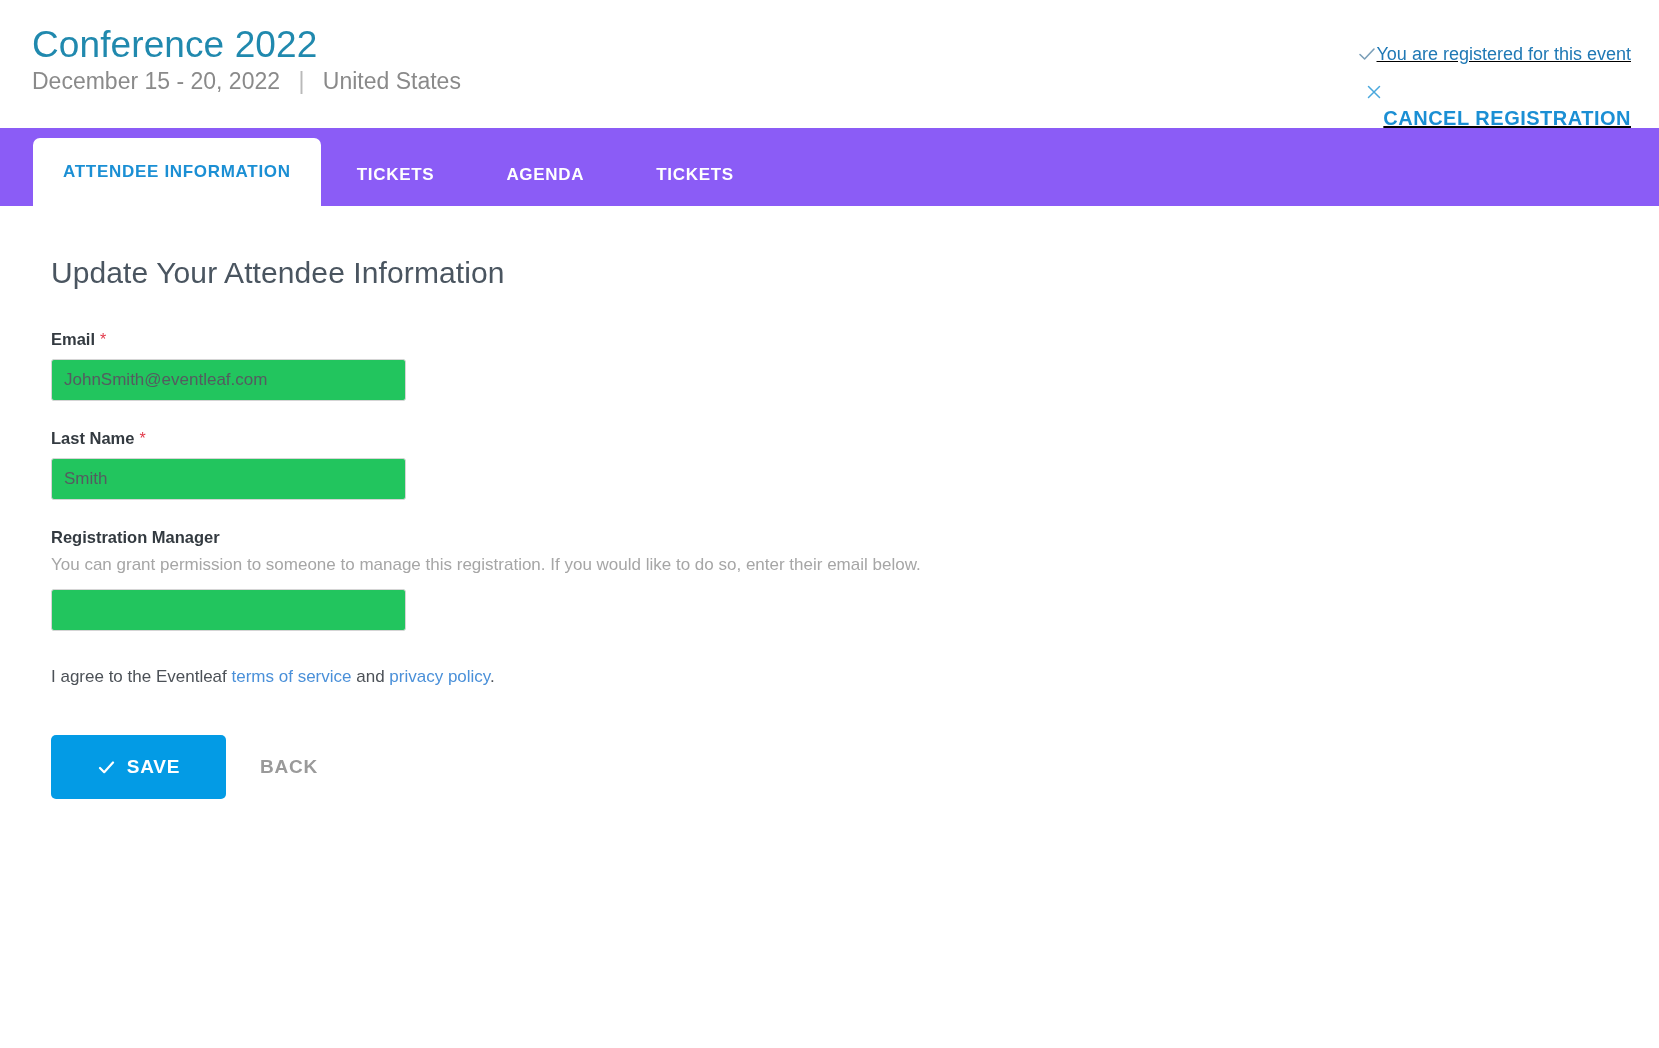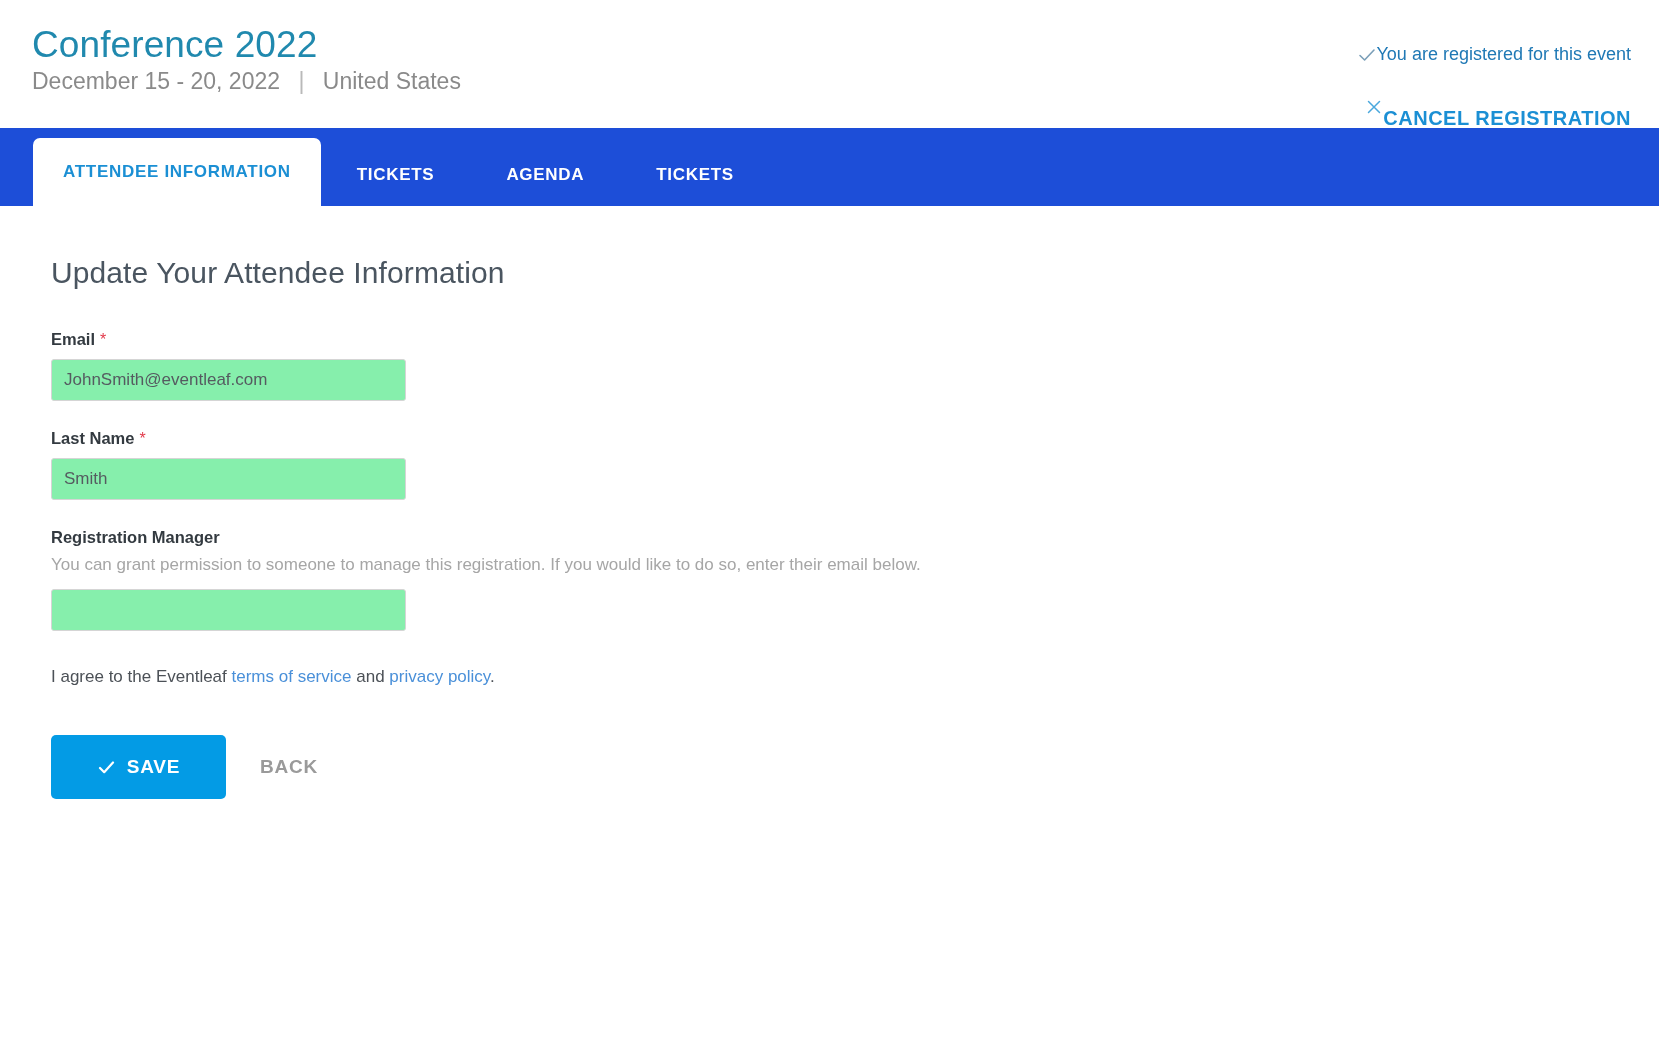--- a/index.html
+++ b/index.html
@@ -52,23 +52,23 @@
   }
 
   .reg-status-block {
     position: absolute;
     right: 28px;
     top: 44px;
     text-align: right;
   }
   .reg-status-line {
     display: flex;
-    align-items: center;
     justify-content: flex-end;
     white-space: nowrap;
+    text-decoration: underline;
   }
   .reg-status-line + .reg-status-line {
     margin-top: 18px;
   }
   .reg-status-text {
     font-size: 18px;
     color: #2079B5;
     font-weight: 400;
   }
   .check-mark-icon {
@@ -94,21 +94,21 @@
     letter-spacing: 0.5px;
     text-decoration: none;
     cursor: pointer;
     margin-top: 24px;
   }
 
   
   .tab-bar {
     position: relative;
     height: 78px;
-    background: #1d4ed8;
+    background: #8b5cf6;
     display: flex;
     align-items: flex-end;
     padding-left: 33px;
     box-sizing: border-box;
   }
   .tab {
     position: relative;
     height: 62px;
     display: flex;
     align-items: center;
@@ -163,21 +163,21 @@
     font-size: 16px;
     margin-left: 5px;
   }
   .text-input {
     display: block;
     width: 355px;
     height: 42px;
     box-sizing: border-box;
     border: 1px solid #d5d5d5;
     border-radius: 3px;
-    background: #86efac;
+    background: #22c55e;
     padding: 0 12px;
     font-size: 17px;
     color: #555b60;
     font-family: "Liberation Sans", sans-serif;
     outline: none;
   }
   .text-input::placeholder { color: #b0b0b0; }
 
   .field-help {
     font-size: 17px;

